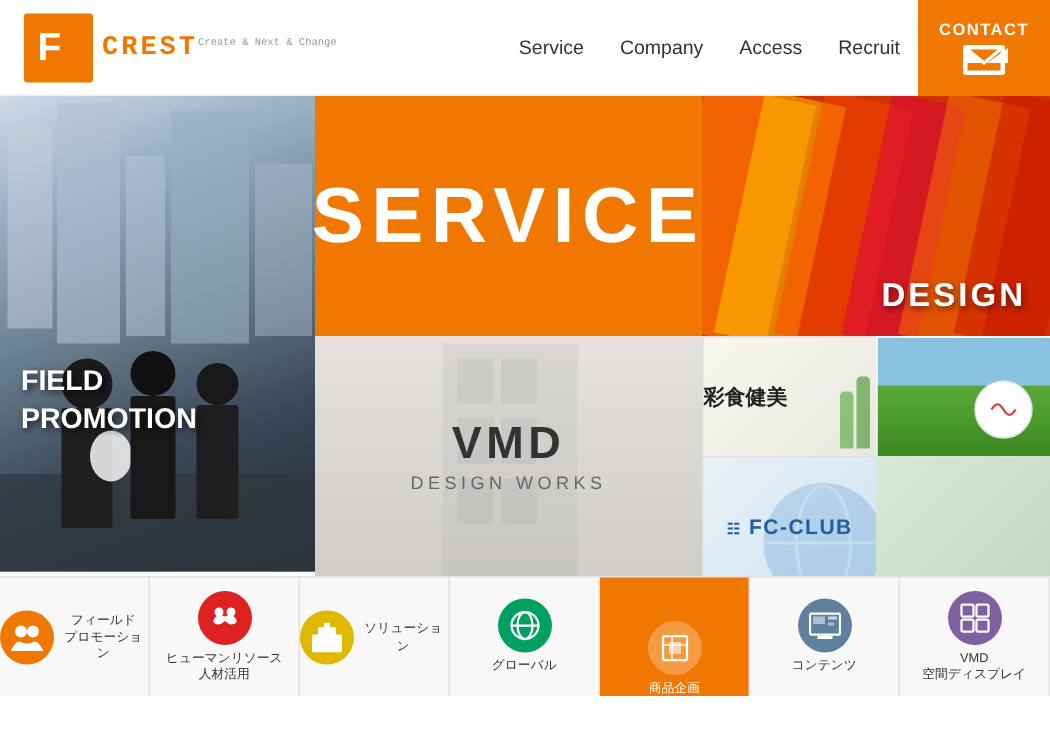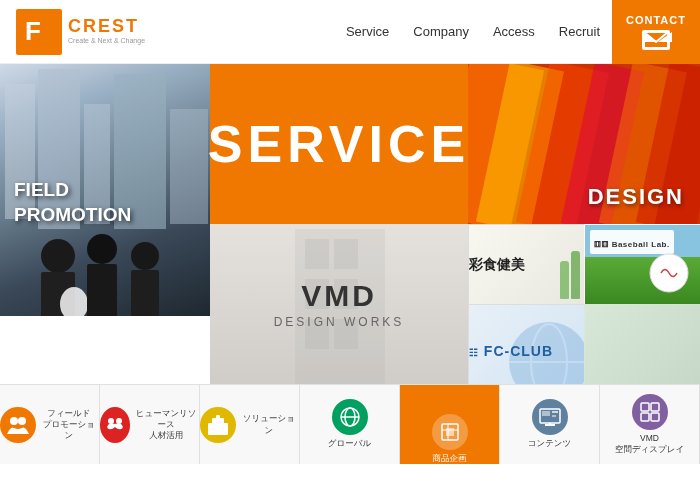--- a/index.html
+++ b/index.html
@@ -28,21 +28,22 @@
       align-items: center;
       justify-content: center;
       font-size: 22px;
       font-weight: 900;
       color: #fff;
       letter-spacing: -1px;
       border-radius: 2px;
     }
     #logo-text-area {
       display: flex;
-      flex-direction: column;
+      flex-direction: row;
+      font-family: Liberation Mono, monospace;
     }
     #logo-name {
       font-size: 18px;
       font-weight: 900;
       color: #f07800;
       line-height: 1;
       letter-spacing: 2px;
     }
     #logo-tagline {
       font-size: 7px;
@@ -174,21 +175,21 @@
 #hero2 {
   width: 700px;
   height: 320px;
   position: relative;
   overflow: hidden;
 }
 </style>
 
 <div id="hero2">
 
-  <div style="position:absolute;left:0;top:0;width:210px;height:252px;background:linear-gradient(160deg,#d0dae8 0%,#9ab0c4 20%,#6a8090 45%,#3a4858 70%,#1e2830 100%);cursor:pointer;overflow:hidden;">
+  <div style="position:absolute;left:0;top:0;width:210px;height:317px;background:linear-gradient(160deg,#d0dae8 0%,#9ab0c4 20%,#6a8090 45%,#3a4858 70%,#1e2830 100%);cursor:pointer;overflow:hidden;">
     <svg width="210" height="320" style="position:absolute;top:0;left:0;" viewBox="0 0 210 320">
       <rect x="5" y="20" width="30" height="135" fill="#c5d0dc" opacity="0.5"></rect>
       <rect x="38" y="5" width="42" height="160" fill="#b0c0d0" opacity="0.6"></rect>
       <rect x="84" y="40" width="26" height="120" fill="#b5c5d5" opacity="0.55"></rect>
       <rect x="114" y="10" width="52" height="155" fill="#9ab0c0" opacity="0.6"></rect>
       <rect x="170" y="45" width="38" height="115" fill="#a8b8c8" opacity="0.5"></rect>
       <rect x="0" y="252" width="210" height="68" fill="#30383e" opacity="0.7"></rect>
       <ellipse cx="58" cy="192" rx="17" ry="17" fill="#1a1a1a"></ellipse>
       <rect x="41" y="208" width="34" height="80" fill="#1f1f1f" rx="2"></rect>
       <ellipse cx="74" cy="240" rx="14" ry="17" fill="#f0f0f0" opacity="0.88"></ellipse>
@@ -240,30 +241,27 @@
     <span style="font-size:14px;font-weight:900;color:#222;z-index:1;position:relative;">彩食健美</span>
     <div style="position:absolute;right:4px;bottom:5px;display:flex;gap:2px;align-items:flex-end;">
       <div style="width:9px;height:38px;background:#5aaa40;border-radius:3px 3px 1px 1px;opacity:0.65;"></div>
       <div style="width:9px;height:48px;background:#4a9a30;border-radius:3px 3px 1px 1px;opacity:0.65;"></div>
     </div>
   </div>
 
   <div style="position:absolute;right:0;top:160px;width:116px;height:80px;cursor:pointer;overflow:hidden;border-left:1px solid rgba(255,255,255,0.3);border-top:1px solid rgba(255,255,255,0.2);">
     <div style="position:absolute;top:0;left:0;right:0;height:45%;background:#88c4e0;"></div>
     <div style="position:absolute;bottom:0;left:0;right:0;height:60%;background:linear-gradient(180deg,#5aaa38 0%,#3a8820 100%);"></div>
-    <div style="position:absolute;top:5px;left:5px;background:rgba(255,255,255,0.92);padding:1px 4px;border-radius:2px;z-index:2;line-height:1.4;">
-      <span style="font-size:8px;font-weight:900;color:#333;letter-spacing:0.5px;">⚅⚅ Baseball Lab.</span>
-    </div>
     <svg style="position:absolute;bottom:10px;right:10px;z-index:2;" width="42" height="42" viewBox="0 0 42 42">
       <circle cx="21" cy="21" r="19" fill="#fff" stroke="#ddd" stroke-width="1"></circle>
       <path d="M13,21 Q17,14 21,21 Q25,28 29,21" fill="none" stroke="#cc4444" stroke-width="1.5"></path>
     </svg>
   </div>
 
-  <div style="position:absolute;right:116px;top:240px;width:116px;height:93px;background:linear-gradient(135deg,#e8f0f8 0%,#d0e4f2 100%);display:flex;align-items:center;justify-content:flex-start;cursor:pointer;overflow:hidden;border-left:1px solid #ddd;border-top:1px solid #ddd;">
+  <div style="position:absolute;right:116px;top:240px;width:116px;height:93px;background:linear-gradient(135deg,#e8f0f8 0%,#d0e4f2 100%);display:flex;align-items:center;justify-content:center;cursor:pointer;overflow:hidden;border-left:1px solid #ddd;border-top:1px solid #ddd;">
     <svg style="position:absolute;right:-10px;bottom:-10px;opacity:0.25;" width="90" height="90" viewBox="0 0 90 90">
       <circle cx="45" cy="45" r="40" fill="#4488cc"></circle>
       <ellipse cx="45" cy="45" rx="18" ry="38" fill="none" stroke="#88bbee" stroke-width="2"></ellipse>
       <line x1="5" y1="45" x2="85" y2="45" stroke="#88bbee" stroke-width="2"></line>
     </svg>
     <span style="font-size:14px;font-weight:900;color:#2060a0;z-index:1;letter-spacing:1px;">
       <span style="font-size:10px;">☷</span> FC-CLUB
     </span>
   </div>
 
@@ -277,21 +275,21 @@
     <div class="bottom-nav-icon orange" style="width:36px;height:36px;border-radius:50%;background:#f07800;display:flex;align-items:center;justify-content:center;font-size:16px;">
       <svg width="22" height="18" viewBox="0 0 22 18">
           <circle cx="7" cy="5" r="4" fill="white"></circle>
           <circle cx="15" cy="5" r="4" fill="white"></circle>
           <path d="M0,18 Q4,10 7,12 Q11,14 15,12 Q18,10 22,18" fill="white"></path>
         </svg>
     </div>
     <span style="font-size:8.5px;color:#333;text-align:center;line-height:1.3;">フィールド<br>プロモーション</span>
   </div>
 
-  <div class="bottom-nav-item" style="flex:1;display:flex;flex-direction:row;align-items:center;justify-content:center;gap:3px;cursor:pointer;border-right:1px solid #e0e0e0;">
+  <div class="bottom-nav-item" style="flex:1;display:flex;flex-direction:column;align-items:center;justify-content:center;gap:3px;cursor:pointer;border-right:1px solid #e0e0e0;">
     <div style="width:36px;height:36px;border-radius:50%;background:#dd2222;display:flex;align-items:center;justify-content:center;font-size:16px;">
       <svg width="22" height="18" viewBox="0 0 22 18">
           <path d="M4,9 Q2,12 5,13 Q8,14 11,11 Q14,14 17,13 Q20,12 18,9 Q16,6 11,8 Q6,6 4,9Z" fill="white"></path>
           <circle cx="7" cy="5" r="3" fill="white"></circle>
           <circle cx="15" cy="5" r="3" fill="white"></circle>
         </svg>
     </div>
     <span style="font-size:8.5px;color:#333;text-align:center;line-height:1.3;">ヒューマンリソース<br>人材活用</span>
   </div>
 

